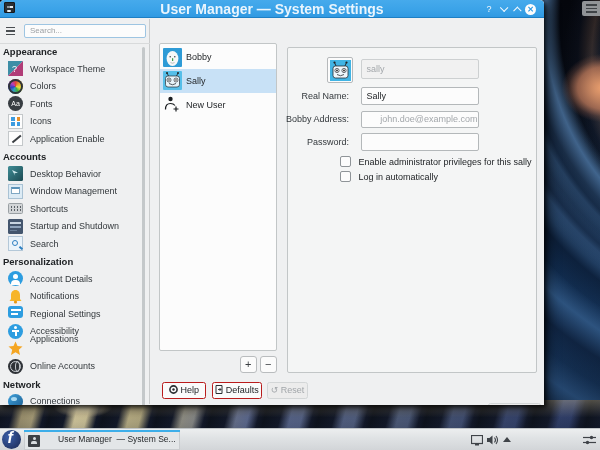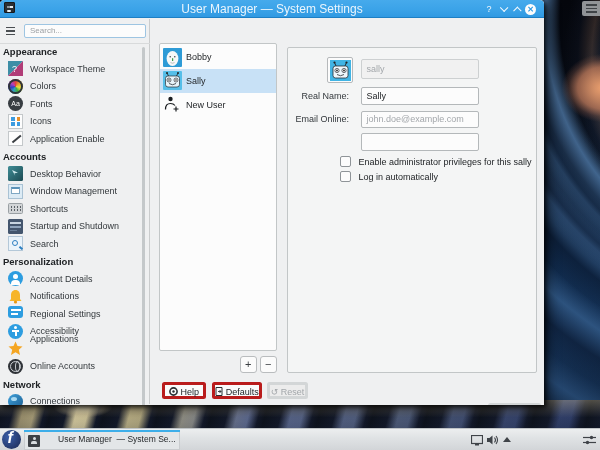--- a/index.html
+++ b/index.html
@@ -39,21 +39,21 @@
 #win { position:absolute; left:0; top:0; width:544px; height:405px; border-radius:4px 4px 0 0;
   box-shadow:2px 2px 4px rgba(0,0,0,0.75), 5px 5px 12px rgba(0,0,0,0.5); background:#eff0f1; overflow:hidden; }
 #titlebar { position:absolute; left:0; top:0; width:100%; height:18px; border-radius:4px 4px 0 0;
   background:linear-gradient(180deg,#46aaec 0%,#3ba3e8 55%,#3099e2 100%);
   border-bottom:1px solid #1d7fc4; }
 #wicon { position:absolute; left:4px; top:2px; width:11px; height:11px; background:#2b2f33; border-radius:1px; border:1px solid #17191c; }
 #wicon .s1 { position:absolute; left:1.5px; top:2.5px; width:6.5px; height:2.5px; background:#8f969c; }
 #wicon .s1:after { content:""; position:absolute; right:0; top:0; width:3px; height:2.5px; background:#e8edf0; }
 #wicon .s2 { position:absolute; left:1.5px; top:6.5px; width:4px; height:2px; background:#eef1f3; border-radius:1px; }
 #wtitle { position:absolute; left:0; right:0; top:0; height:28px; line-height:18px; text-align:center;
-  color:#eaf5fd; font-size:12px; font-weight:normal; }
+  color:#eaf5fd; font-size:14px; font-weight:bold; }
 .tbtn { position:absolute; top:0; height:18px; color:#f2f9fe; font-size:10px; line-height:18px; text-align:center; }
 #tb-help { left:483px; width:12px; font-size:9px; }
 #tb-min { left:498px; width:12px; }
 #tb-max { left:512px; width:12px; }
 #tb-close { position:absolute; left:525px; top:3.5px; width:11px; height:11px; background:#fcfcfc; border-radius:50%; }
 #tb-close:before { content:"✕"; position:absolute; left:0; top:0; width:11px; height:11px; line-height:11px; text-align:center; font-size:8px; color:#2f9ae2; font-weight:bold; }
 .chev { position:absolute; left:3px; width:5.5px; height:5.5px; border:solid #f2f9fe; border-width:0 0 1.2px 1.2px; }
 #tb-min .chev { top:5px; transform:rotate(-45deg); }
 #tb-max .chev { top:7.5px; transform:rotate(135deg); }
 
@@ -77,24 +77,24 @@
 .urow.sel { background:#c8e1f6; }
 .uav { position:absolute; left:3px; top:2.5px; width:19px; height:19px; border-radius:1px; }
 .ulab { position:absolute; left:26px; top:0; height:24px; line-height:24px; font-size:9px; color:#232629; }
 .sqbtn { position:absolute; width:16.5px; height:16.5px; background:#fbfbfb; border:1px solid #b9bcbe; border-radius:3px;
   font-size:11px; color:#3a3e42; text-align:center; line-height:14px; }
 #fbox { position:absolute; left:135.5px; top:27.5px; width:250.5px; height:326px; background:#f4f5f5; border:1px solid #c2c6c7; border-radius:2px; }
 .flabel { position:absolute; font-size:9px; color:#33383c; text-align:right; right:187px; width:120px; }
 .ffield { position:absolute; left:73px; width:118px; height:18px; background:#fcfcfc; border:1px solid #b4b8ba; border-radius:2px;
   font-size:9px; color:#232629; line-height:16px; padding-left:5px; white-space:nowrap; overflow:hidden; }
 .ffield.dis { background:#f1f1f1; border-color:#cdd0d1; color:#a3a7ab; }
-.ffield.ph { color:#a3a7ab; }
+.ffield.ph { color:#a3a7ab;text-align:right; }
 .cbx { position:absolute; left:52px; width:11px; height:11px; background:#fcfcfc; border:1px solid #8f9498; border-radius:2px; }
 .cbl { position:absolute; left:71px; font-size:9px; color:#232629; white-space:nowrap; }
-.btn { position:absolute; height:17px; background:#fafbfb; border:3px solid #b91c1c; border-radius:2.5px;
+.btn { position:absolute; height:17px; background:#fafbfb; border:1px solid #b91c1c; border-radius:2.5px;
   font-size:9px; color:#232629; line-height:15px; text-align:center; }
 .btn.dis { background:#ececec; border-color:#d3d6d7; color:#a2a6aa; }
 
 
 #taskbar { position:absolute; left:0; top:428px; width:600px; height:22px;
   background:linear-gradient(180deg,#eceeef 0%,#dfe2e4 45%,#d2d5d8 100%); border-top:1px solid #bfc3c6; }
 #fedora { position:absolute; left:2px; top:1px; width:19px; height:19px; border-radius:50%;
   background:radial-gradient(circle at 35% 35%, #3a5ea8, #24386b 70%); }
 #fedora span { position:absolute; left:5.5px; top:-1px; font-size:16px; font-weight:bold; color:#fff; font-style:italic; }
 #task { position:absolute; left:24px; top:1px; width:156px; height:20px; background:#e3e6e8; border:1px solid #c9cccf; border-top:none; }
@@ -277,22 +277,23 @@
             <rect x="3" y="6" width="15" height="12" rx="2.5" fill="#eef7fc" stroke="#2a2e33" stroke-width="0.8"></rect>
             <circle cx="7" cy="10.5" r="2.1" fill="#fff" stroke="#2a2e33" stroke-width="0.7"></circle>
             <circle cx="14" cy="10.5" r="2.1" fill="#fff" stroke="#2a2e33" stroke-width="0.7"></circle>
             <circle cx="7" cy="10.5" r="0.9" fill="#222"></circle>
             <circle cx="14" cy="10.5" r="0.9" fill="#222"></circle>
             <path d="M7,14.5 Q10.5,17 14,14.5" fill="none" stroke="#2a2e33" stroke-width="0.8"></path>
           </svg>
         <div class="ffield dis" style="top:11.5px;height:20px;line-height:18px">sally</div>
         <div class="flabel" style="top:43px">Real Name:</div>
         <div class="ffield" style="top:39.5px">Sally</div>
-        <div class="flabel" style="top:66.5px">Email Online:</div>
+        <div class="flabel" style="top:66.5px">Bobby Address:</div>
         <div class="ffield ph" style="top:63.5px;height:17px;line-height:15px">john.doe@example.com</div>
+        <div class="flabel" style="top:89px">Password:</div>
         <div class="ffield" style="top:85.5px"></div>
         <div class="cbx" style="top:108.5px"></div>
         <div class="cbl" style="top:109px">Enable administrator privileges for this sally</div>
         <div class="cbx" style="top:123.5px"></div>
         <div class="cbl" style="top:124px">Log in automatically</div>
       </div>
       <div class="btn" style="left:11px;top:363px;width:44px"><svg width="9" height="9" style="vertical-align:-1px">
             <circle cx="4.5" cy="4.5" r="3.6" fill="none" stroke="#2a2e32" stroke-width="1.6"></circle>
             <circle cx="4.5" cy="4.5" r="1.2" fill="#2a2e32"></circle>
           </svg> Help</div>

